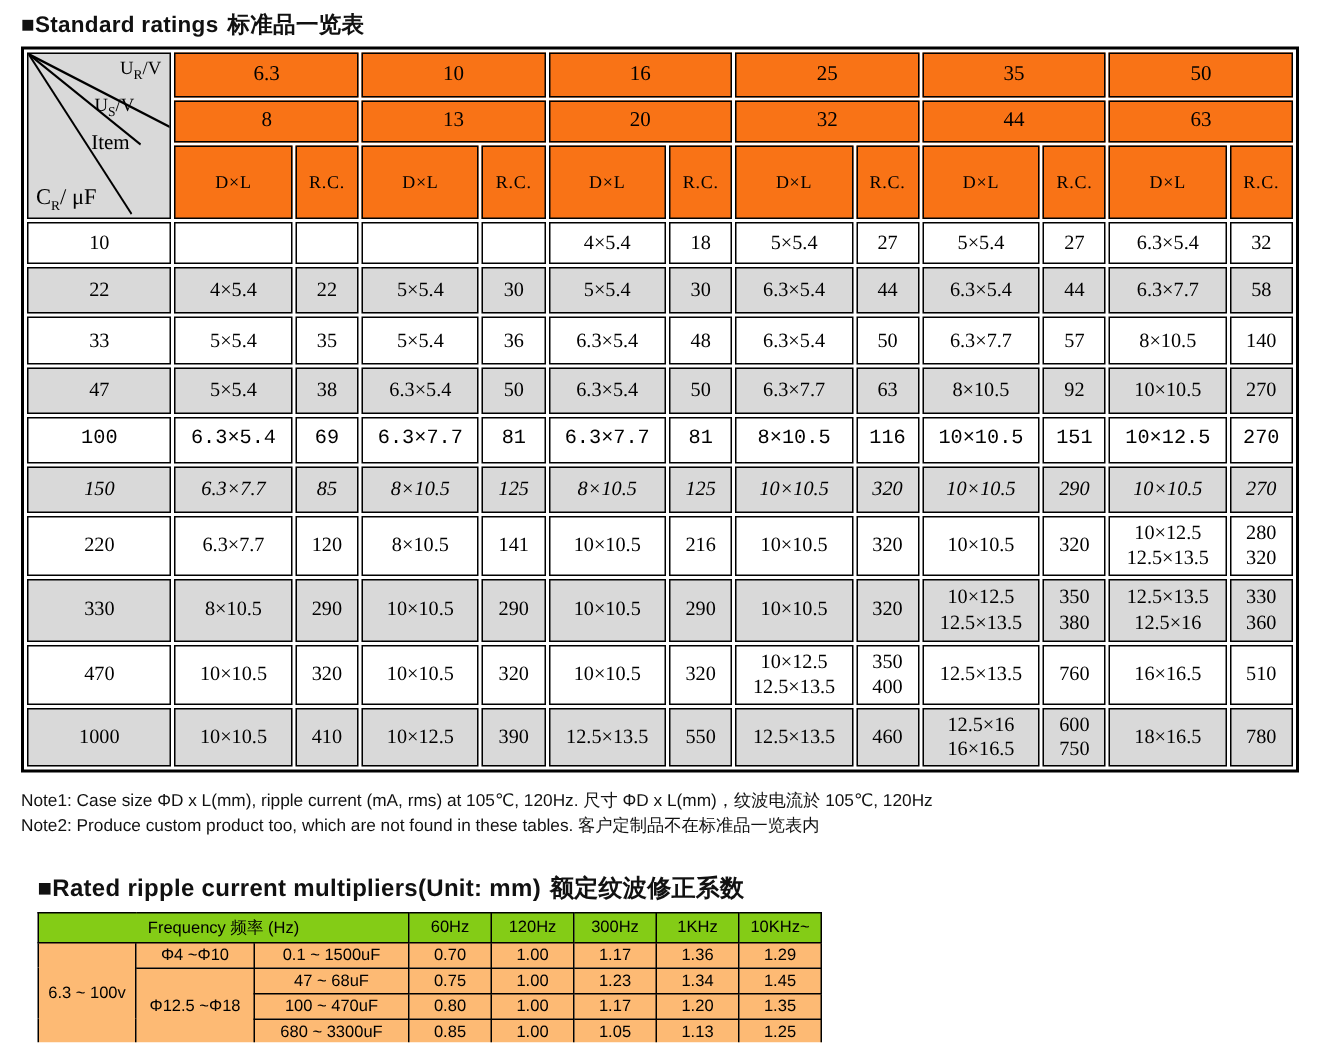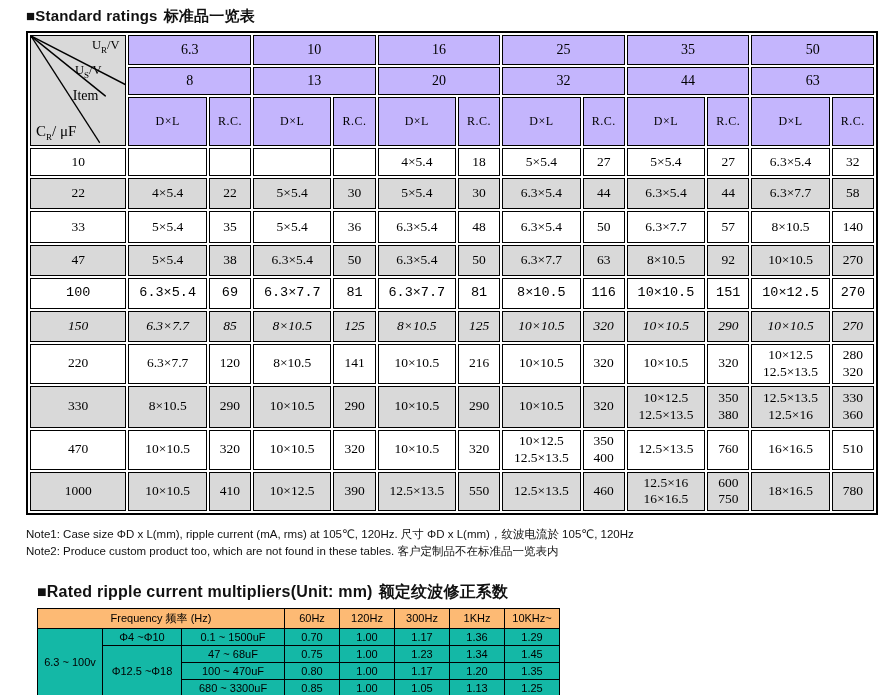--- a/index.html
+++ b/index.html
@@ -1,35 +1,35 @@
 <!DOCTYPE html>
 <html><head>
 <meta charset="utf-8">
 <style>
   * { margin:0; padding:0; box-sizing:border-box; }
   html,body { background:#fff; }
   .page {
     position:relative; width:880px; height:695px; background:#ffffff;
     font-family:"Liberation Sans","DejaVu Sans",sans-serif; color:#000;
-    overflow:hidden; padding:7px 14px 0 26px;
+    overflow:hidden; padding:7px 14px 0 14px;
   }
   .sec-title { font-weight:bold; font-size:15px; color:#111; margin-bottom:5px; letter-spacing:0.2px; }
   .sec-title .cn { font-weight:bold; margin-left:6px; }
 
   
   table.std {
     border-collapse:separate; border-spacing:2px;
     border:2px solid #000; background:#fff;
     table-layout:fixed; width:852px;
     font-family:"Liberation Serif","DejaVu Serif",serif;
   }
   table.std td { border:1px solid #000; text-align:center; vertical-align:middle;
                  white-space:pre-line; font-size:13.5px; line-height:1.25; padding:2px 1px; }
   table.std sub { font-size:9px; }
-  table.std .hdr { background:#c4b5fd; }
+  table.std .hdr { background:#f97316; }
   tr.vrow td { font-size:14px; height:26px; }
   tr.vrow2 td { font-size:14px; height:20px; }
   tr.subrow td { height:42px; font-size:12px; letter-spacing:0.5px; }
   tr.shade td { background:#d9d9d9; }
   td.corner { position:relative; background:#d9d9d9; padding:0; }
   td.corner svg { position:absolute; left:0; top:0; width:100%; height:100%; }
   .clab { position:absolute; font-size:12.5px; line-height:1; }
   .clab-0 { top:3px;  right:6px; }
   .clab-1 { top:28px; right:24px; }
   .clab-2 { top:53px; right:27px; font-size:14px; }
@@ -37,22 +37,22 @@
 
   .notes { margin-top:11px; font-size:11.5px; line-height:1.45; color:#111; }
 
   .sec2 { margin-top:22px; }
   
   table.rip {
     border-collapse:collapse; margin-left:11px; table-layout:fixed; width:522px;
     font-family:"Liberation Sans","DejaVu Sans",sans-serif; font-size:11px;
   }
   table.rip td { border:1px solid #000; text-align:center; vertical-align:middle;
-                 height:17px; padding:1px 2px; background:#14b8a6; }
-  table.rip tr.hdrrow td { background:#fdba74; height:20px; }
+                 height:17px; padding:1px 2px; background:#fdba74; }
+  table.rip tr.hdrrow td { background:#84cc16; height:20px; }
 </style>
 </head>
 <body>
 
 <div class="page">
 
   <div class="sec-title">
     <span>■Standard ratings</span><span class="cn">标准品一览表</span>
   </div>
 

